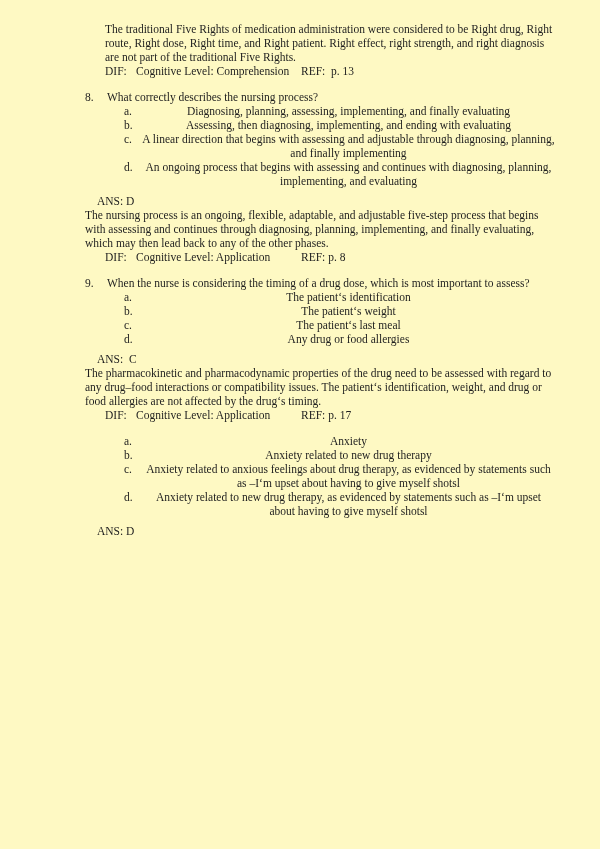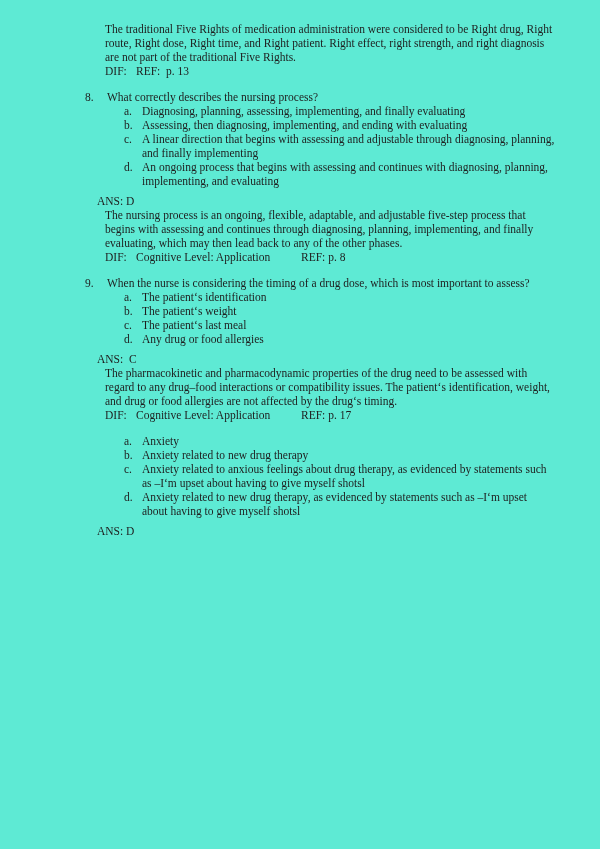--- a/index.html
+++ b/index.html
@@ -1,20 +1,20 @@
 <!DOCTYPE html>
 <html><head>
 <meta charset="utf-8">
 <style>
   html, body { margin: 0; padding: 0; background: #ffffff; }
   .page {
     position: relative;
     width: 600px;
     height: 849px;
-    background: #5eead4;
+    background: #fef9c3;
     font-family: "Liberation Serif", "DejaVu Serif", serif;
     font-size: 11.5px;
     line-height: 14px;
     color: #1e1e1e;
     overflow: hidden;
   }
   .content {
     position: absolute;
     left: 85px;
     top: 22px;
@@ -29,37 +29,38 @@
   .dif-label { width: 31px; flex-shrink: 0; }
   .dif-cog { width: 165px; flex-shrink: 0; }
   .dif-ref { white-space: pre-wrap; text-align: right; }
   .question { margin-top: 12px; }
   .q-head { display: flex; }
   .q-num { width: 17px; margin-right: 5px; flex-shrink: 0; }
   .q-stem { flex: 1; }
   .options { margin-left: 39px; }
   .opt { display: flex; }
   .opt-letter { width: 18px; flex-shrink: 0; }
-  .opt-text { flex: 1; }
+  .opt-text { flex: 1; text-align: center; }
   .ans {
     margin-left: 12px;
     margin-top: 6px;
     white-space: pre-wrap;
   }
-  .rationale { margin-left: 20px; }
+  .rationale { }
 </style>
 </head>
 <body>
 
 <div class="page">
   <div class="content">
 
     <div class="para">The traditional Five Rights of medication administration were considered to be Right drug, Right route, Right dose, Right time, and Right patient. Right effect, right strength, and right diagnosis are not part of the traditional Five Rights.</div>
     <div class="dif-line">
       <span class="dif-label">DIF:</span>
+      <span class="dif-cog">Cognitive Level: Comprehension</span>
       <span class="dif-ref">REF:  p. 13</span>
     </div>
 
     <div class="question">
       <div class="q-head">
         <span class="q-num">8.</span>
         <span class="q-stem">What correctly describes the nursing process?</span>
       </div>
       <div class="options">
         <div class="opt">

